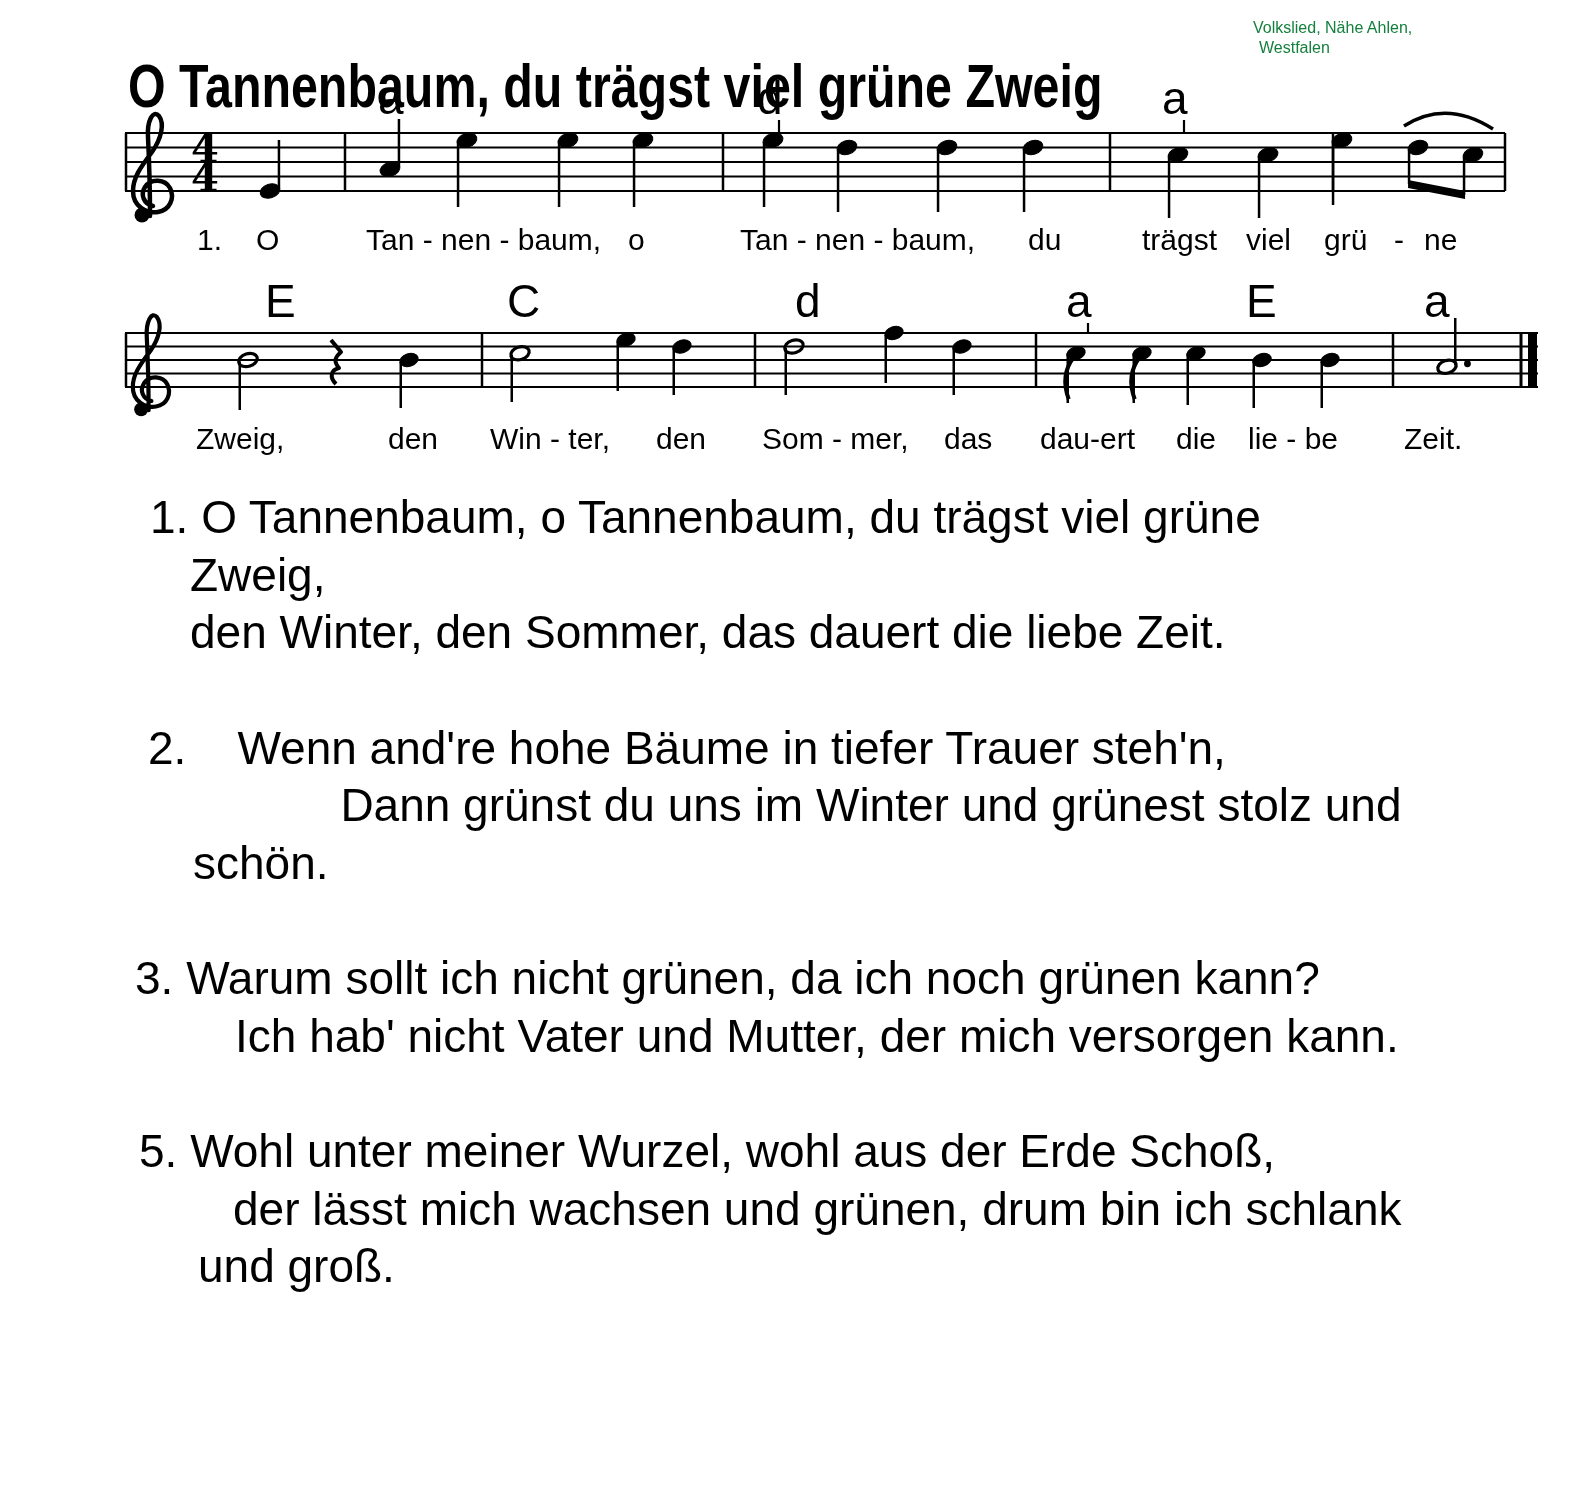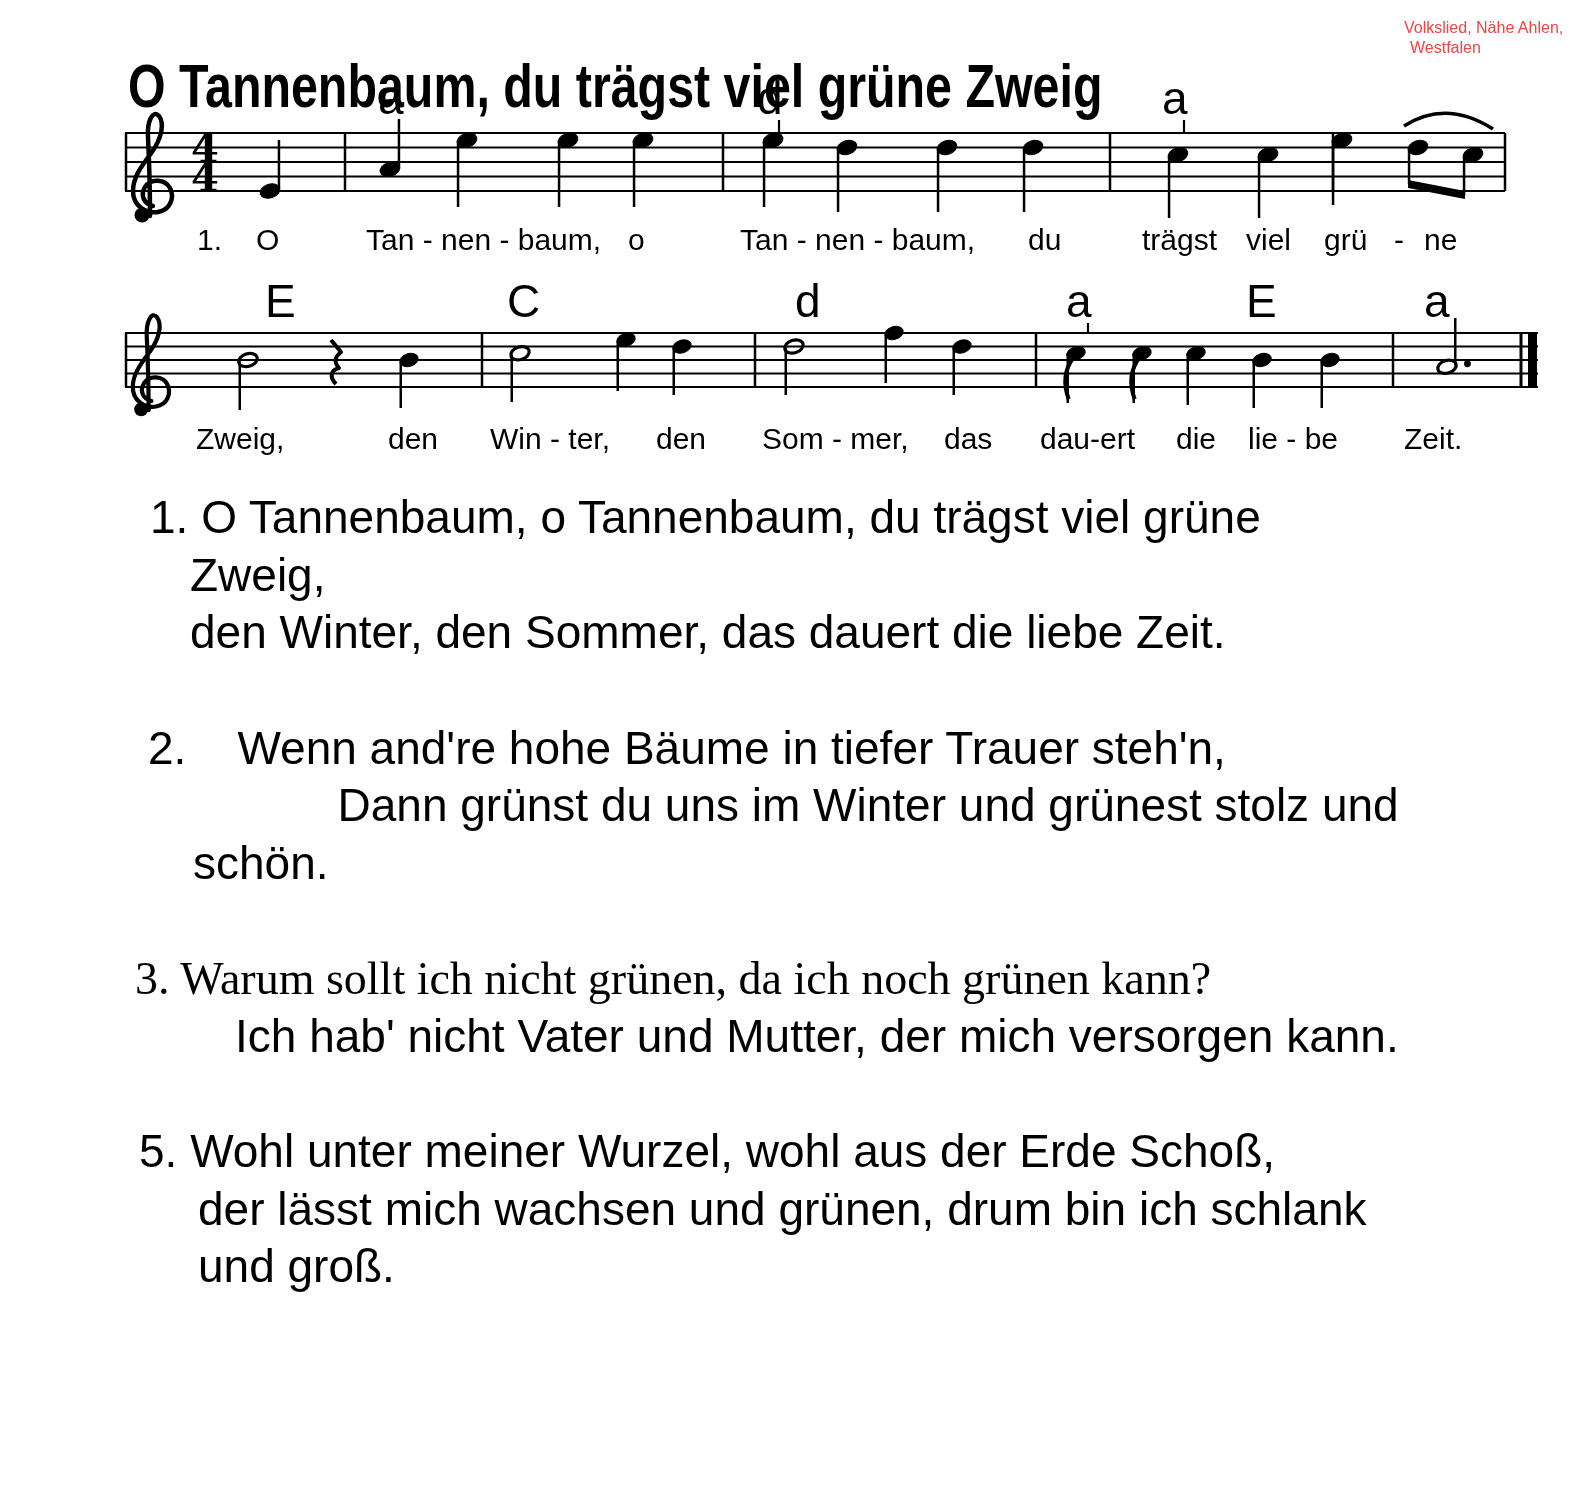--- a/index.html
+++ b/index.html
@@ -3,22 +3,22 @@
 <meta charset="utf-8">
 <title>O Tannenbaum, du trägst viel grüne Zweig</title>
 <style>
   html,body{margin:0;padding:0;}
   body{width:1578px;height:1496px;background:#ffffff;position:relative;
        font-family:"Liberation Sans",sans-serif;color:#000;overflow:hidden;}
   .page{position:absolute;left:0;top:0;width:1578px;height:1496px;}
   .title{position:absolute;left:128px;top:8px;font-size:62px;font-weight:bold;
          white-space:nowrap;transform:scaleX(0.78);transform-origin:0 0;
          letter-spacing:0px;}
-  .attribution{position:absolute;left:1404px;top:18px;font-size:16px;
-         line-height:20px;color:#ef4444;}
+  .attribution{position:absolute;left:1253px;top:18px;font-size:16px;
+         line-height:20px;color:#15803d;}
   .attribution .l2{padding-left:6px;}
   #score{position:absolute;left:0;top:0;}
   #score text{fill:#000;}
   #score .chord{font-family:"Liberation Sans",sans-serif;font-size:46px;}
   #score .lyric{font-family:"Liberation Sans",sans-serif;font-size:30px;}
   #score .tsig{font-family:"DejaVu Serif",serif;font-size:40px;font-weight:bold;}
   .verses{position:absolute;left:135px;top:489px;font-size:46px;line-height:57.5px;}
   .verse{margin:0 0 58px 0;}
   .verse-line{white-space:pre;}
 </style>
@@ -166,22 +166,22 @@
         <div class="verse-line" style="margin-left: 15px;">1. O Tannenbaum, o Tannenbaum, du trägst viel grüne</div>
         <div class="verse-line" style="margin-left: 55px;">Zweig,</div>
         <div class="verse-line" style="margin-left: 55px;">den Winter, den Sommer, das dauert die liebe Zeit.</div>
       </div>
       <div class="verse">
         <div class="verse-line" style="margin-left: 13px;">2.&nbsp;&nbsp;&nbsp;&nbsp;Wenn and're hohe Bäume in tiefer Trauer steh'n,</div>
         <div class="verse-line" style="margin-left: 106px; text-align: right;">Dann grünst du uns im Winter und grünest stolz und</div>
         <div class="verse-line" style="margin-left: 58px;">schön.</div>
       </div>
       <div class="verse">
-        <div class="verse-line" style="margin-left: 0px; font-family: Liberation Serif, serif;">3. Warum sollt ich nicht grünen, da ich noch grünen kann?</div>
+        <div class="verse-line" style="margin-left: 0px;">3. Warum sollt ich nicht grünen, da ich noch grünen kann?</div>
         <div class="verse-line" style="margin-left: 100px;">Ich hab' nicht Vater und Mutter, der mich versorgen kann.</div>
       </div>
       <div class="verse">
         <div class="verse-line" style="margin-left: 4px;">5. Wohl unter meiner Wurzel, wohl aus der Erde Schoß,</div>
-        <div class="verse-line" style="margin-left: 63px;">der lässt mich wachsen und grünen, drum bin ich schlank</div>
+        <div class="verse-line" style="margin-left: 98px;">der lässt mich wachsen und grünen, drum bin ich schlank</div>
         <div class="verse-line" style="margin-left: 63px;">und groß.</div>
       </div>
     </div>
 </div>
 
 </body></html>

